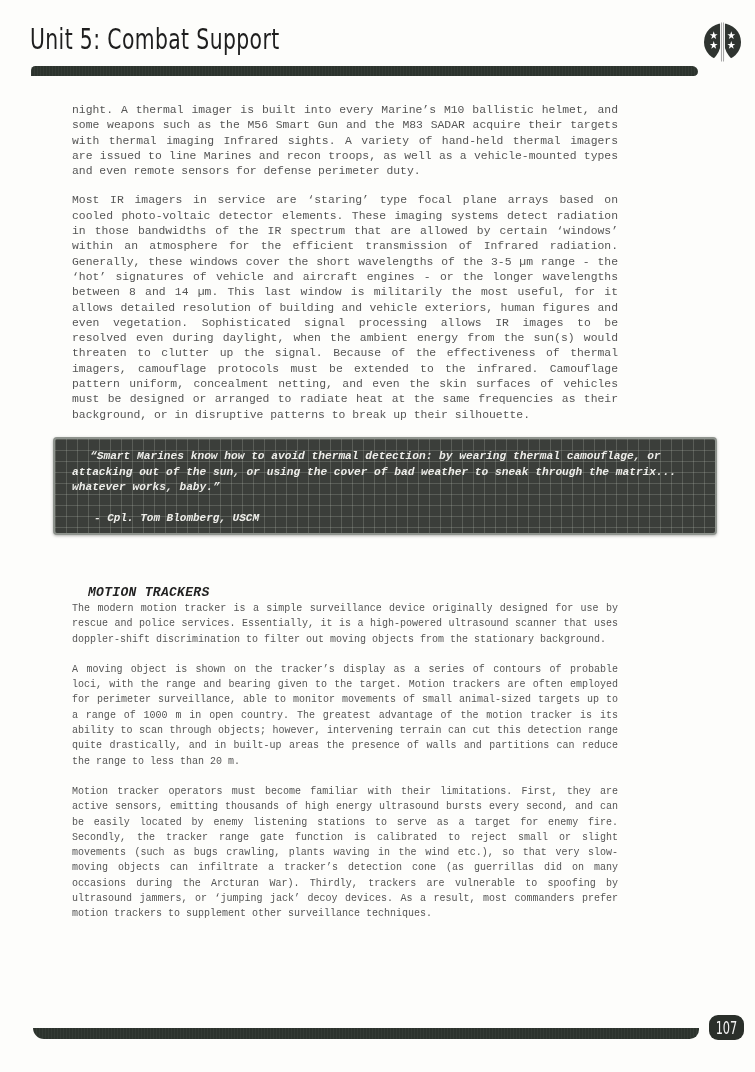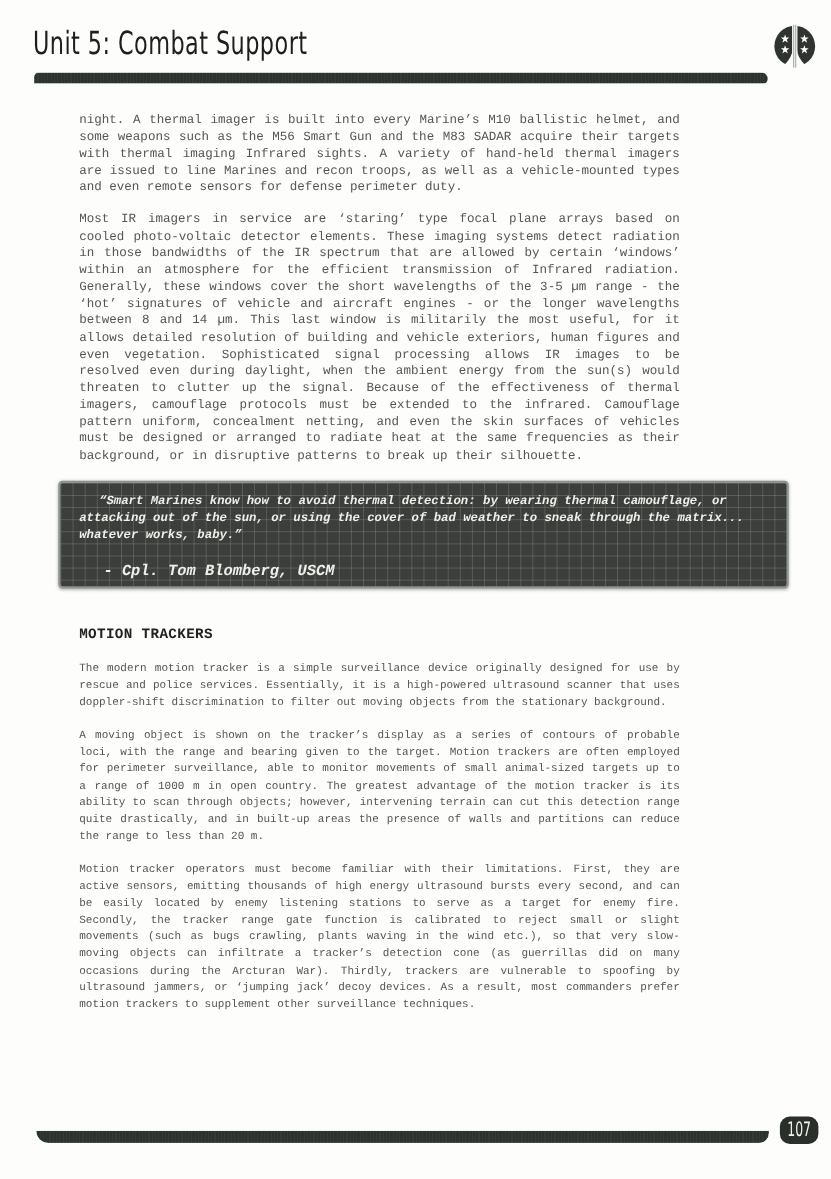--- a/index.html
+++ b/index.html
@@ -43,26 +43,26 @@
     .quote-text {
       position: absolute; left: 17px; top: 10px; width: 630px;
       font-family: "Liberation Mono", "DejaVu Sans Mono", monospace;
       font-style: italic; font-weight: bold; color: #eeeeea;
       font-size: 11.2px; line-height: 15.5px;
     }
     .quote-text .first { padding-left: 18px; }
     .quote-attrib {
       position: absolute; left: 39px; top: 73px;
       font-family: "Liberation Mono", "DejaVu Sans Mono", monospace;
-      font-style: italic; font-weight: bold; color: #eeeeea; font-size: 14px;
+      font-style: italic; font-weight: bold; color: #eeeeea; font-size: 11px;
     }
     .section-heading {
-      position: absolute; left: 72px; top: 569px; margin: 0;
+      position: absolute; left: 72px; top: 569px; margin: 16px;
       font-family: "Liberation Mono", "DejaVu Sans Mono", monospace;
-      font-weight: bold; font-size: 13px; color: #222; letter-spacing: 0.3px;
+      font-weight: bold; font-size: 13px; color: #222; letter-spacing: 0.3px; font-style: italic;
     }
     .content2 {
       position: absolute; left: 72px; top: 601px; width: 546px;
       font-size: 10px; line-height: 15.3px; color: #555;
     }
     .content2 p { margin: 0 0 15px 0; text-align: justify; }
     .bottom-bar {
       position: absolute; left: 33px; top: 1028px; width: 666px; height: 11px;
       background: #2c332d; border-radius: 0 0 10px 12px;
       background-image: repeating-linear-gradient(90deg, rgba(255,255,255,0.04) 0 1px, transparent 1px 3px);

